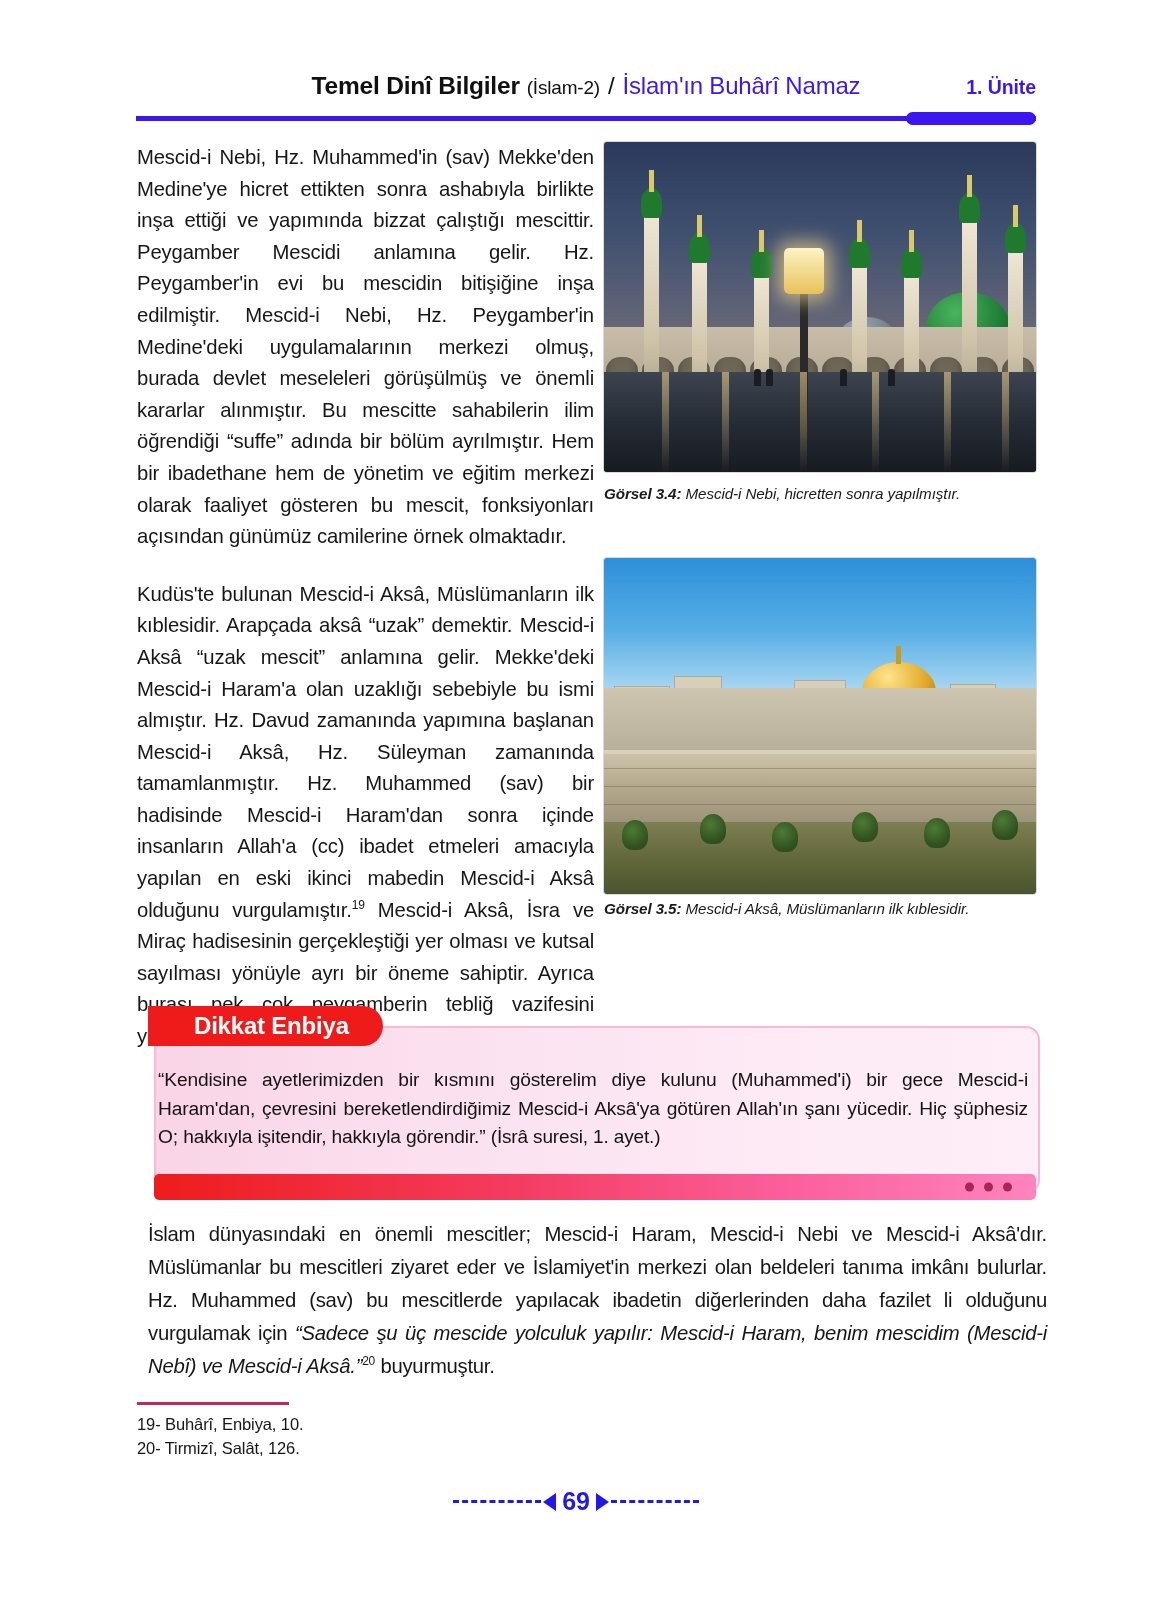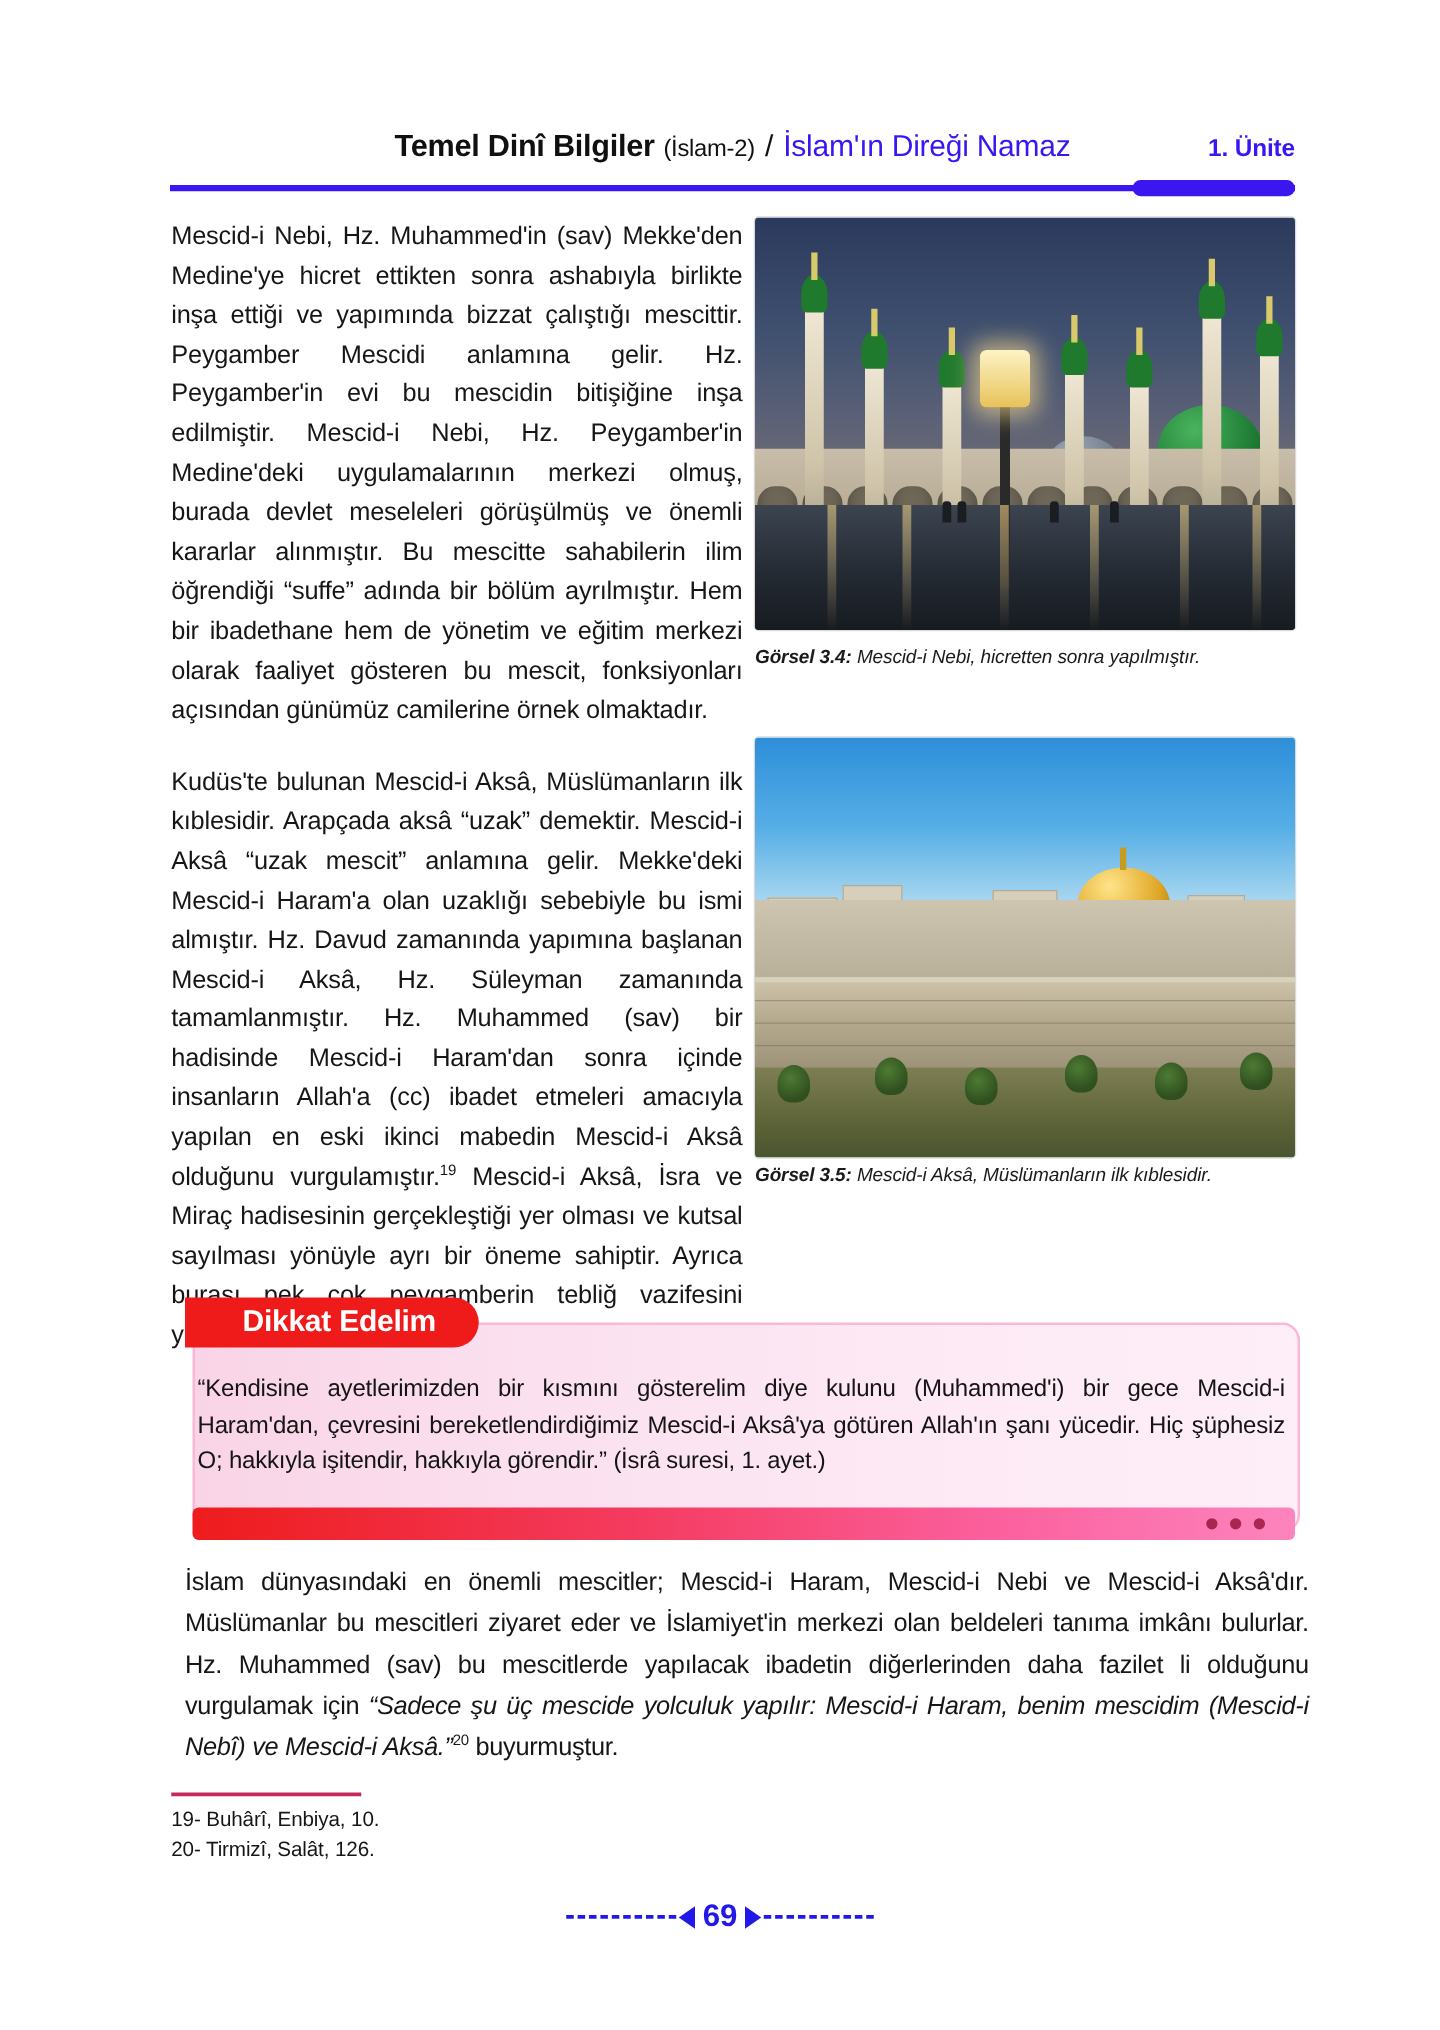--- a/index.html
+++ b/index.html
@@ -15,21 +15,20 @@
     overflow: hidden;
     position: relative;
   }
 
   .page {
     position: relative;
     width: 1152px;
     height: 1164px;
     box-sizing: border-box;
     padding: 12px;
-    margin-top: 32px;
   }
 
   
   .header {
     position: absolute;
     left: 136px;
     top: 72px;
     width: 900px;
     height: 52px;
   }
@@ -460,21 +459,21 @@
 </head>
 <body>
 
 <div class="page">
 
   <div class="header">
     <div class="header-title-row">
       <span class="htitle">Temel Dinî Bilgiler</span>
       <span class="hsub">(İslam-2)</span>
       <span class="hslash">/</span>
-      <span class="hchapter">İslam'ın Direği Namaz</span>
+      <span class="hchapter">İslam'ın Buhârî Namaz</span>
       <span class="hunit">1. Ünite</span>
     </div>
     <div class="header-rule"></div>
   </div>
 
   <div class="col-left">
     <p class="body-text">Mescid-i Nebi, Hz. Muhammed'in (sav) Mekke'den Medine'ye hicret ettikten sonra ashabıyla birlikte inşa ettiği ve yapımında bizzat çalıştığı mescittir. Peygamber Mescidi anlamına gelir. Hz. Peygamber'in evi bu mescidin bitişiğine inşa edilmiştir. Mescid-i Nebi, Hz. Peygamber'in Medine'deki uygulamalarının merkezi olmuş, burada devlet meseleleri görüşülmüş ve önemli kararlar alınmıştır. Bu mescitte sahabilerin ilim öğrendiği “suffe” adında bir bölüm ayrılmıştır. Hem bir ibadethane hem de yönetim ve eğitim merkezi olarak faaliyet gösteren bu mescit, fonksiyonları açısından günümüz camilerine örnek olmaktadır.</p>
     <p class="body-text para-2"><span>Kudüs'te bulunan Mescid-i Aksâ, Müslümanların ilk kıblesidir. Arapçada aksâ “uzak” demektir. Mescid-i Aksâ “uzak mescit” anlamına gelir. Mekke'deki Mescid-i Haram'a olan uzaklığı sebebiyle bu ismi almıştır. Hz. Davud zamanında yapımına başlanan Mescid-i Aksâ, Hz. Süleyman zamanında tamamlanmıştır. Hz. Muhammed (sav) bir hadisinde Mescid-i Haram'dan sonra içinde insanların Allah'a (cc) ibadet etmeleri amacıyla yapılan en eski ikinci mabedin Mescid-i Aksâ olduğunu vurgulamıştır.</span><sup class="fn">19</sup><span> Mescid-i Aksâ, İsra ve Miraç hadisesinin gerçekleştiği yer olması ve kutsal sayılması yönüyle ayrı bir öneme sahiptir. Ayrıca burası pek çok peygamberin tebliğ vazifesini yürüttüğü önemli bir merkezdir.</span></p>
   </div>
 
@@ -547,21 +546,21 @@
     <div class="tree" style="left:388px; bottom:54px;"></div>
   </div>
   <div class="caption cap2">
     <b>Görsel 3.5:</b><span> Mescid-i Aksâ, Müslümanların ilk kıblesidir.</span>
   </div>
 
   <div class="attn-wrap">
     <div class="attn-panel"></div>
     <div class="attn-notch"></div>
     <div class="attn-ribbon">
-      <span class="attn-ribbon-label">Dikkat Edelim</span>
+      <span class="attn-ribbon-label">Dikkat Enbiya</span>
     </div>
     <div class="attn-bottom">
       <div class="attn-bottom-dots">
         <div class="attn-dot"></div>
         <div class="attn-dot"></div>
         <div class="attn-dot"></div>
       </div>
     </div>
   </div>
   <div class="attn-text"><span>“Kendisine ayetlerimizden bir kısmını gösterelim diye kulunu (Muhammed'i) bir gece Mescid-i Haram'dan, çevresini bereketlendirdiğimiz Mescid-i Aksâ'ya götüren Allah'ın şanı yücedir. Hiç şüphesiz O; hakkıyla işitendir, hakkıyla görendir.”</span> <span class="attn-src">(İsrâ suresi, 1. ayet.)</span></div>

